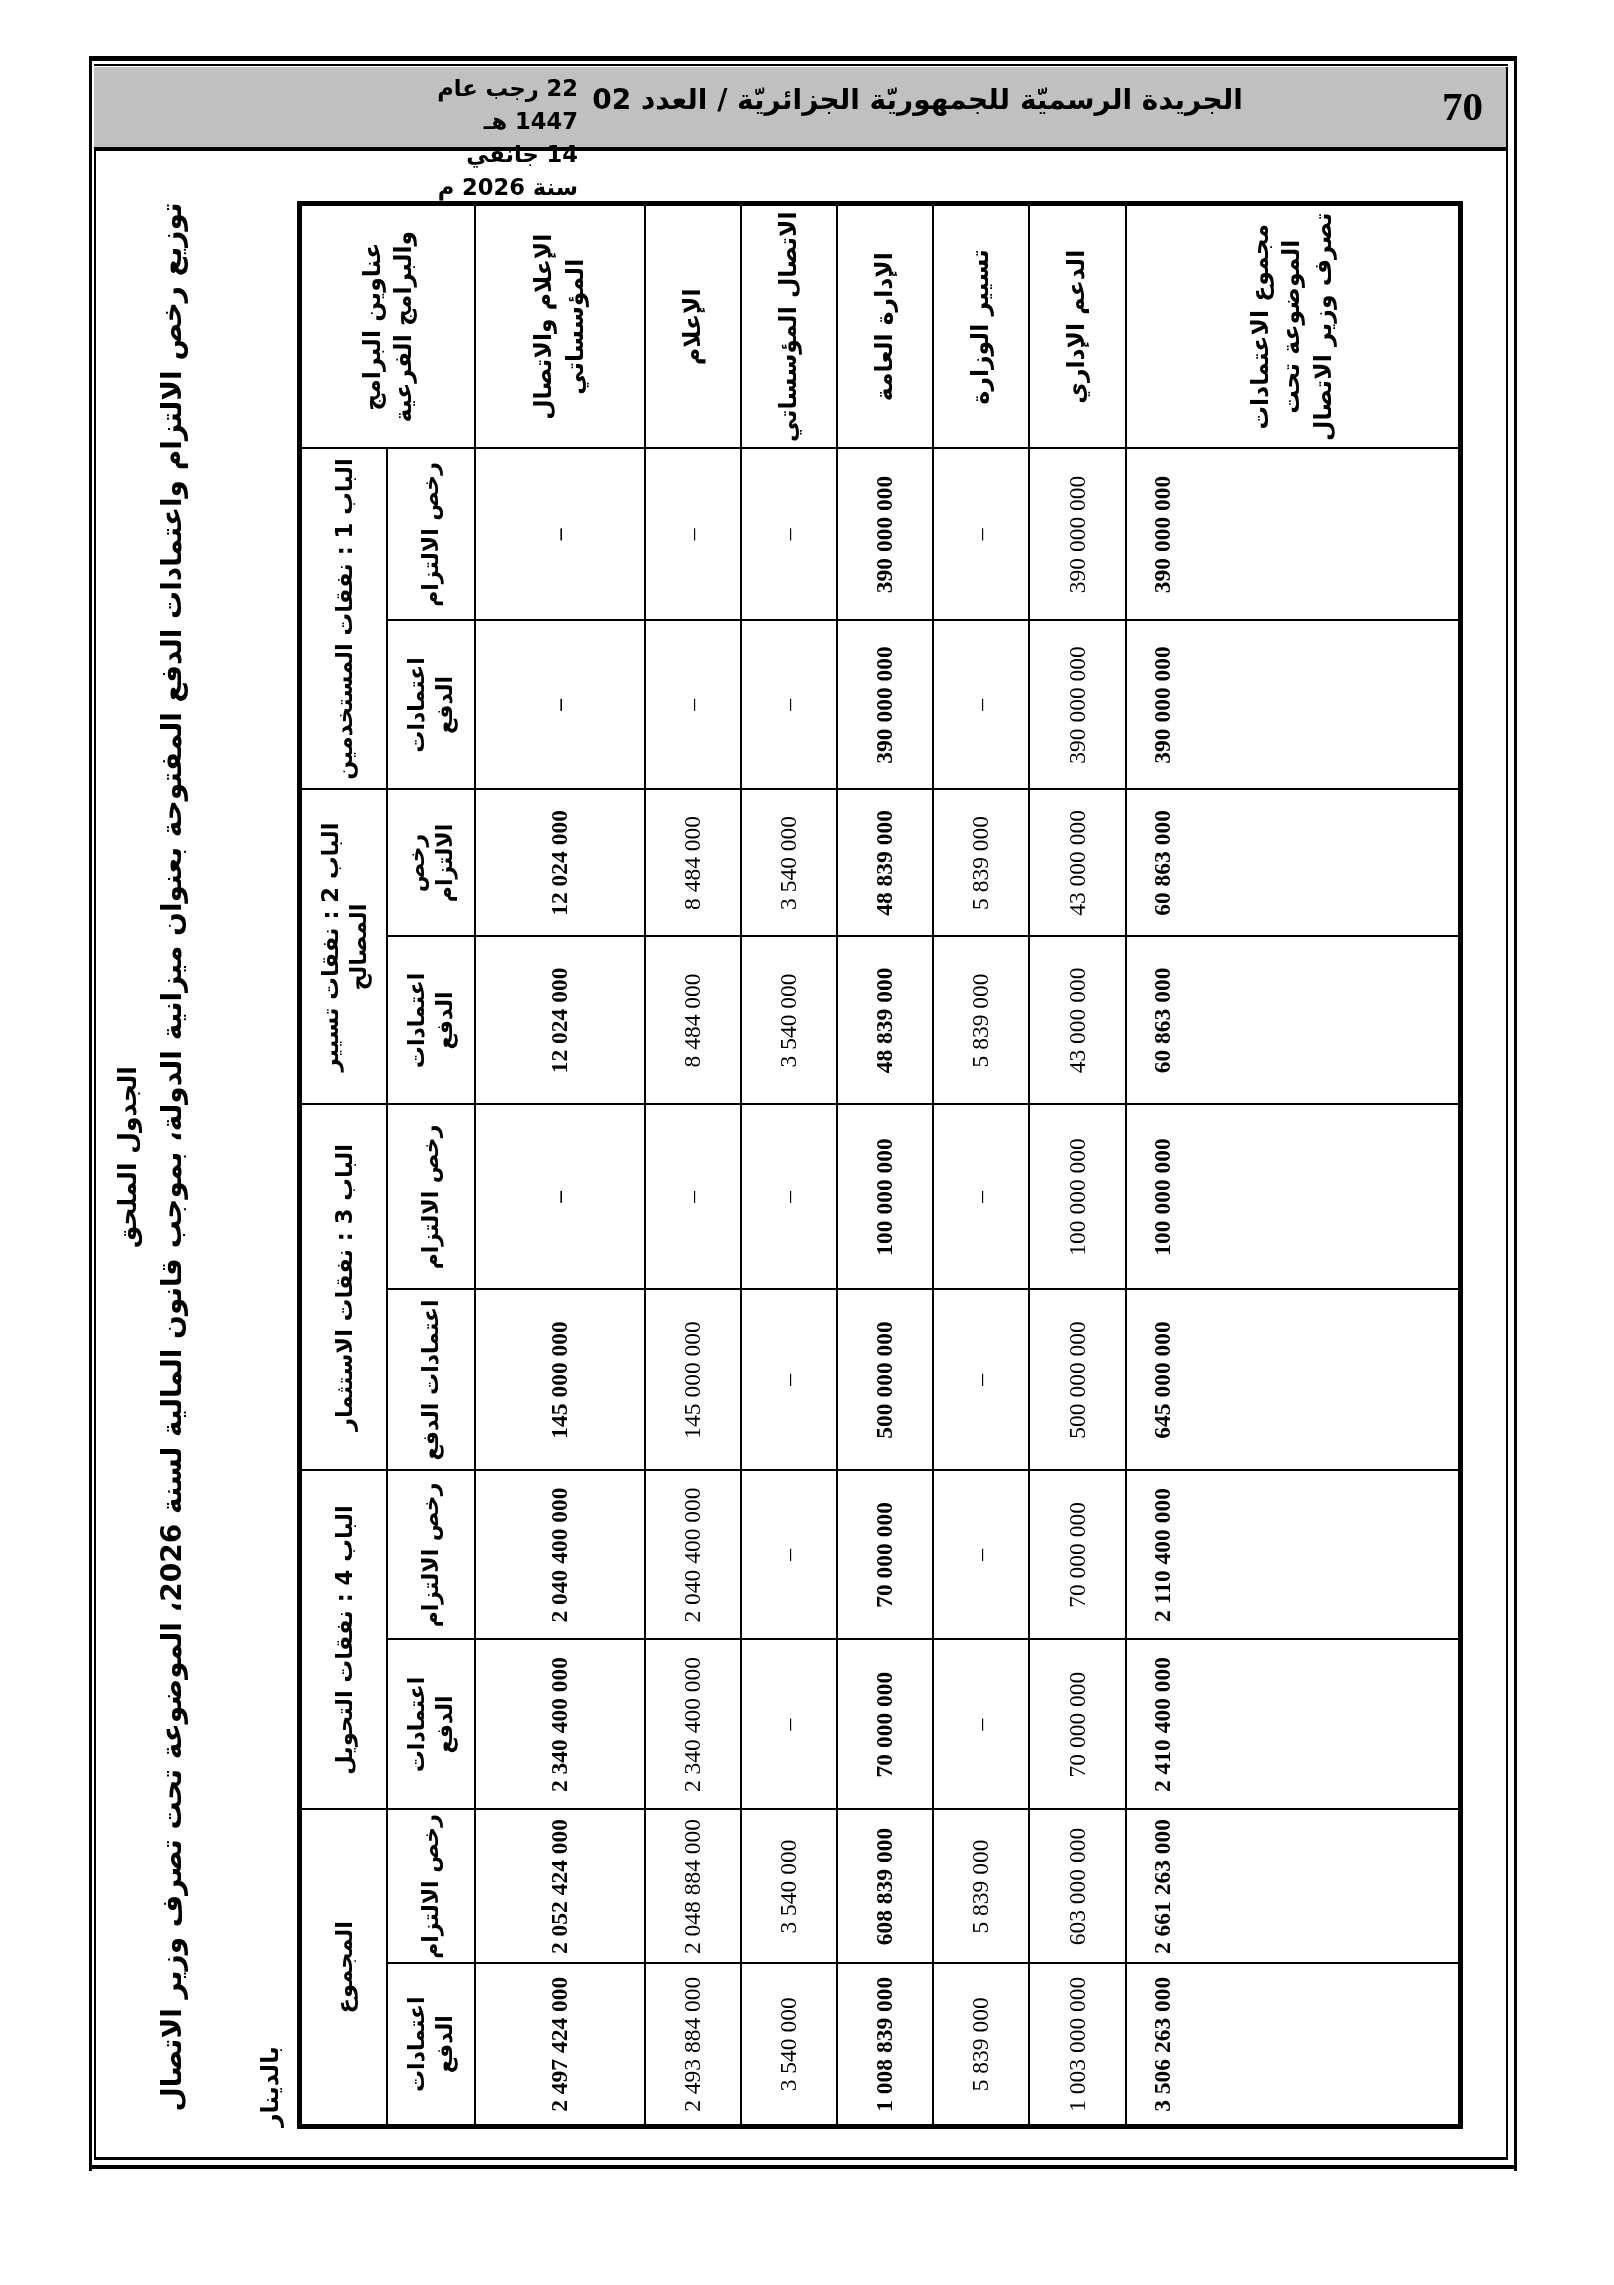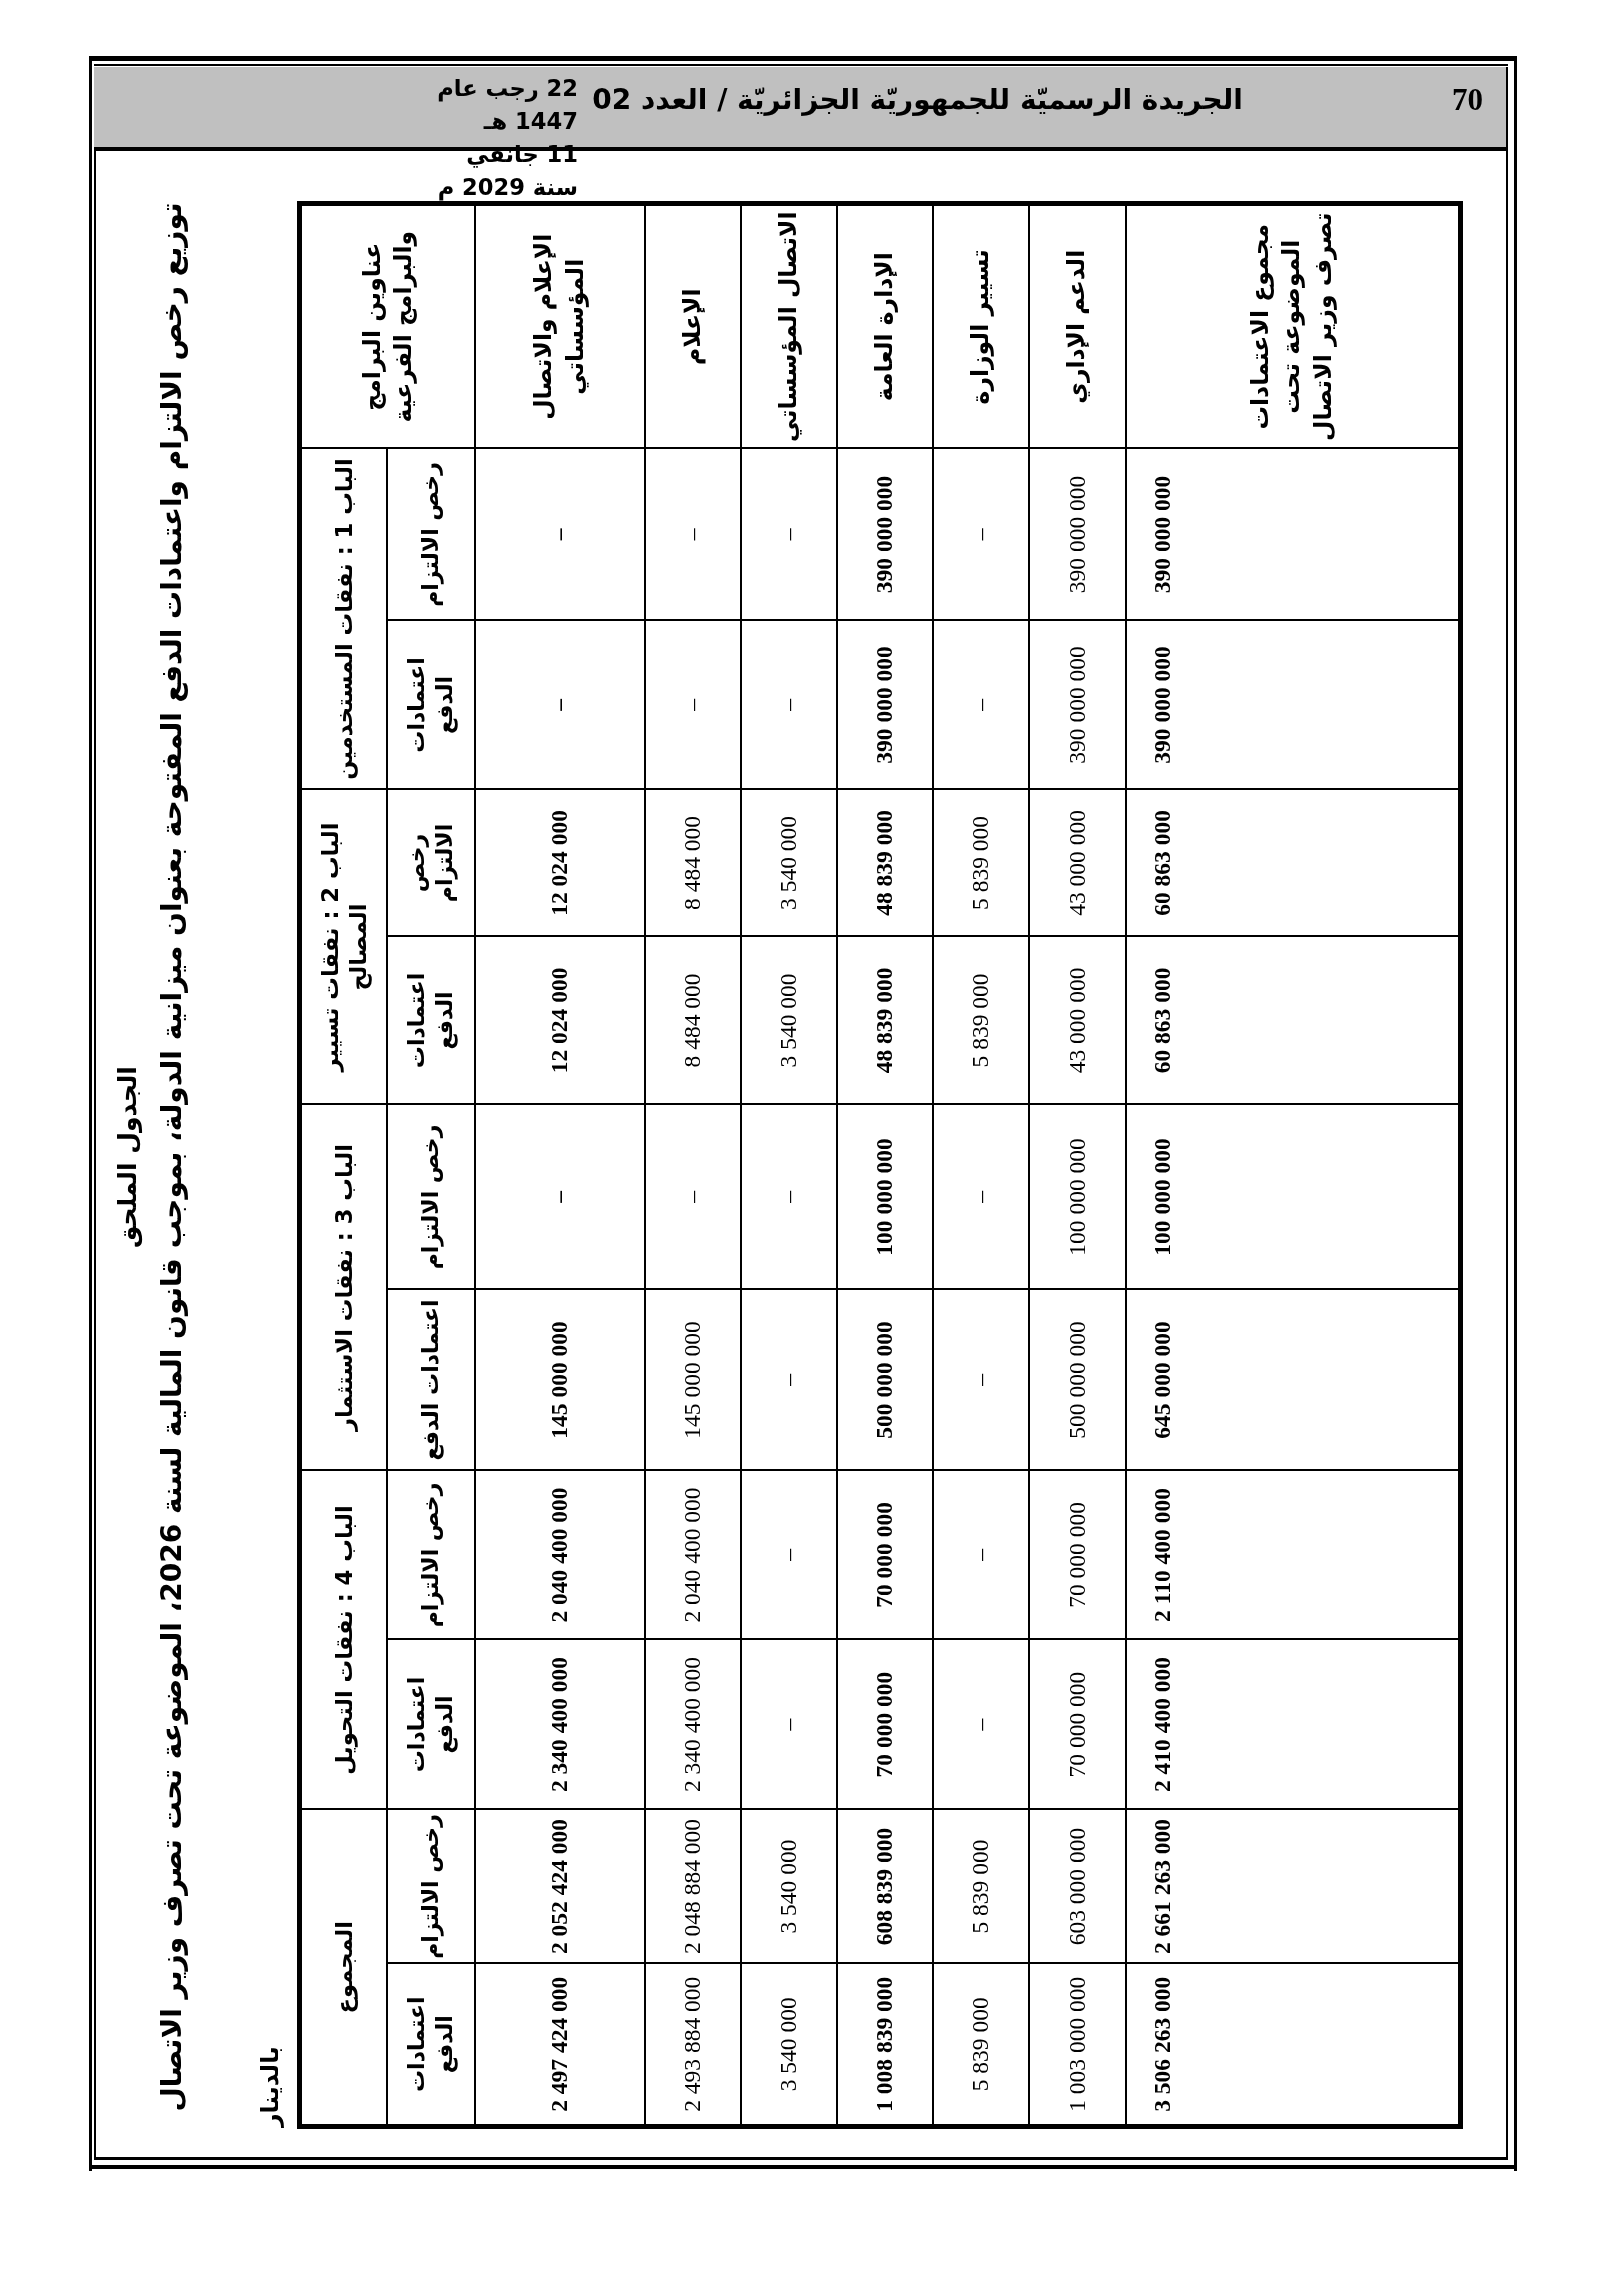--- a/index.html
+++ b/index.html
@@ -14,21 +14,21 @@
   
   .header-band {
     position:absolute; left:94px; top:67px; width:1412px; height:84px;
     background:var(--band); border-bottom:4.5px solid var(--ink);
   }
   .dates { position:absolute; left:326px; top:5.4px; width:158px; text-align:right;
     font-weight:bold; font-size:22.6px; line-height:33px; }
   .journal-title { position:absolute; left:380px; top:16.3px; width:887px; text-align:center;
     font-weight:bold; font-size:28px; }
   .page-number { position:absolute; left:1299px; top:14.5px; width:90px; text-align:right;
-    font-family:"Liberation Serif", serif; font-weight:bold; font-size:31px; }
+    font-family:"Liberation Serif", serif; font-weight:bold; font-size:41px; }
 
   
   .rot-wrap { position:absolute; left:94px; top:152px; width:1412px; height:2008px; }
   .land { position:absolute; width:2008px; height:1412px; left:-299px; top:299px;
           transform:rotate(-90deg); }
   .annex-title  { position:absolute; top:20px;  left:0; width:2008px; text-align:center;
                   font-weight:bold; font-size:25px; }
   .annex-subtitle { position:absolute; top:62px; left:0; width:2008px; text-align:center;
                   font-weight:bold; font-size:28px; white-space:nowrap; }
   .unit-note { position:absolute; top:163px; left:34px; font-weight:bold; font-size:23.5px; }
@@ -61,21 +61,21 @@
   <div class="rule" style="left:89px;top:56px;width:2.7px;height:2115px"></div>
   <div class="rule" style="left:1514px;top:56px;width:2.7px;height:2115px"></div>
   <div class="rule" style="left:94px;top:67px;width:1.8px;height:2092px"></div>
   <div class="rule" style="left:1506px;top:67px;width:1.8px;height:2092px"></div>
   <div class="rule" style="left:94px;top:2157px;width:1414px;height:2.7px"></div>
   <div class="rule" style="left:89px;top:2165px;width:1428px;height:3.6px"></div>
 
   <div class="header-band">
     <div class="dates" dir="rtl">
       <div>22 رجب عام 1447 هـ</div>
-      <div>11 جانفي سنة 2029 م</div>
+      <div>14 جانفي سنة 2026 م</div>
     </div>
     <div class="journal-title" dir="rtl">الجريدة الرسميّة للجمهوريّة الجزائريّة / العدد 02</div>
     <div class="page-number">70</div>
   </div>
 
   <div class="rot-wrap">
     <div class="land">
 
       <div class="annex-title" dir="rtl">الجدول الملحق</div>
       <div class="annex-subtitle" dir="rtl">توزيع رخص الالتزام واعتمادات الدفع المفتوحة بعنوان ميزانية الدولة، بموجب قانون المالية لسنة 2026، الموضوعة تحت تصرف وزير الاتصال</div>

